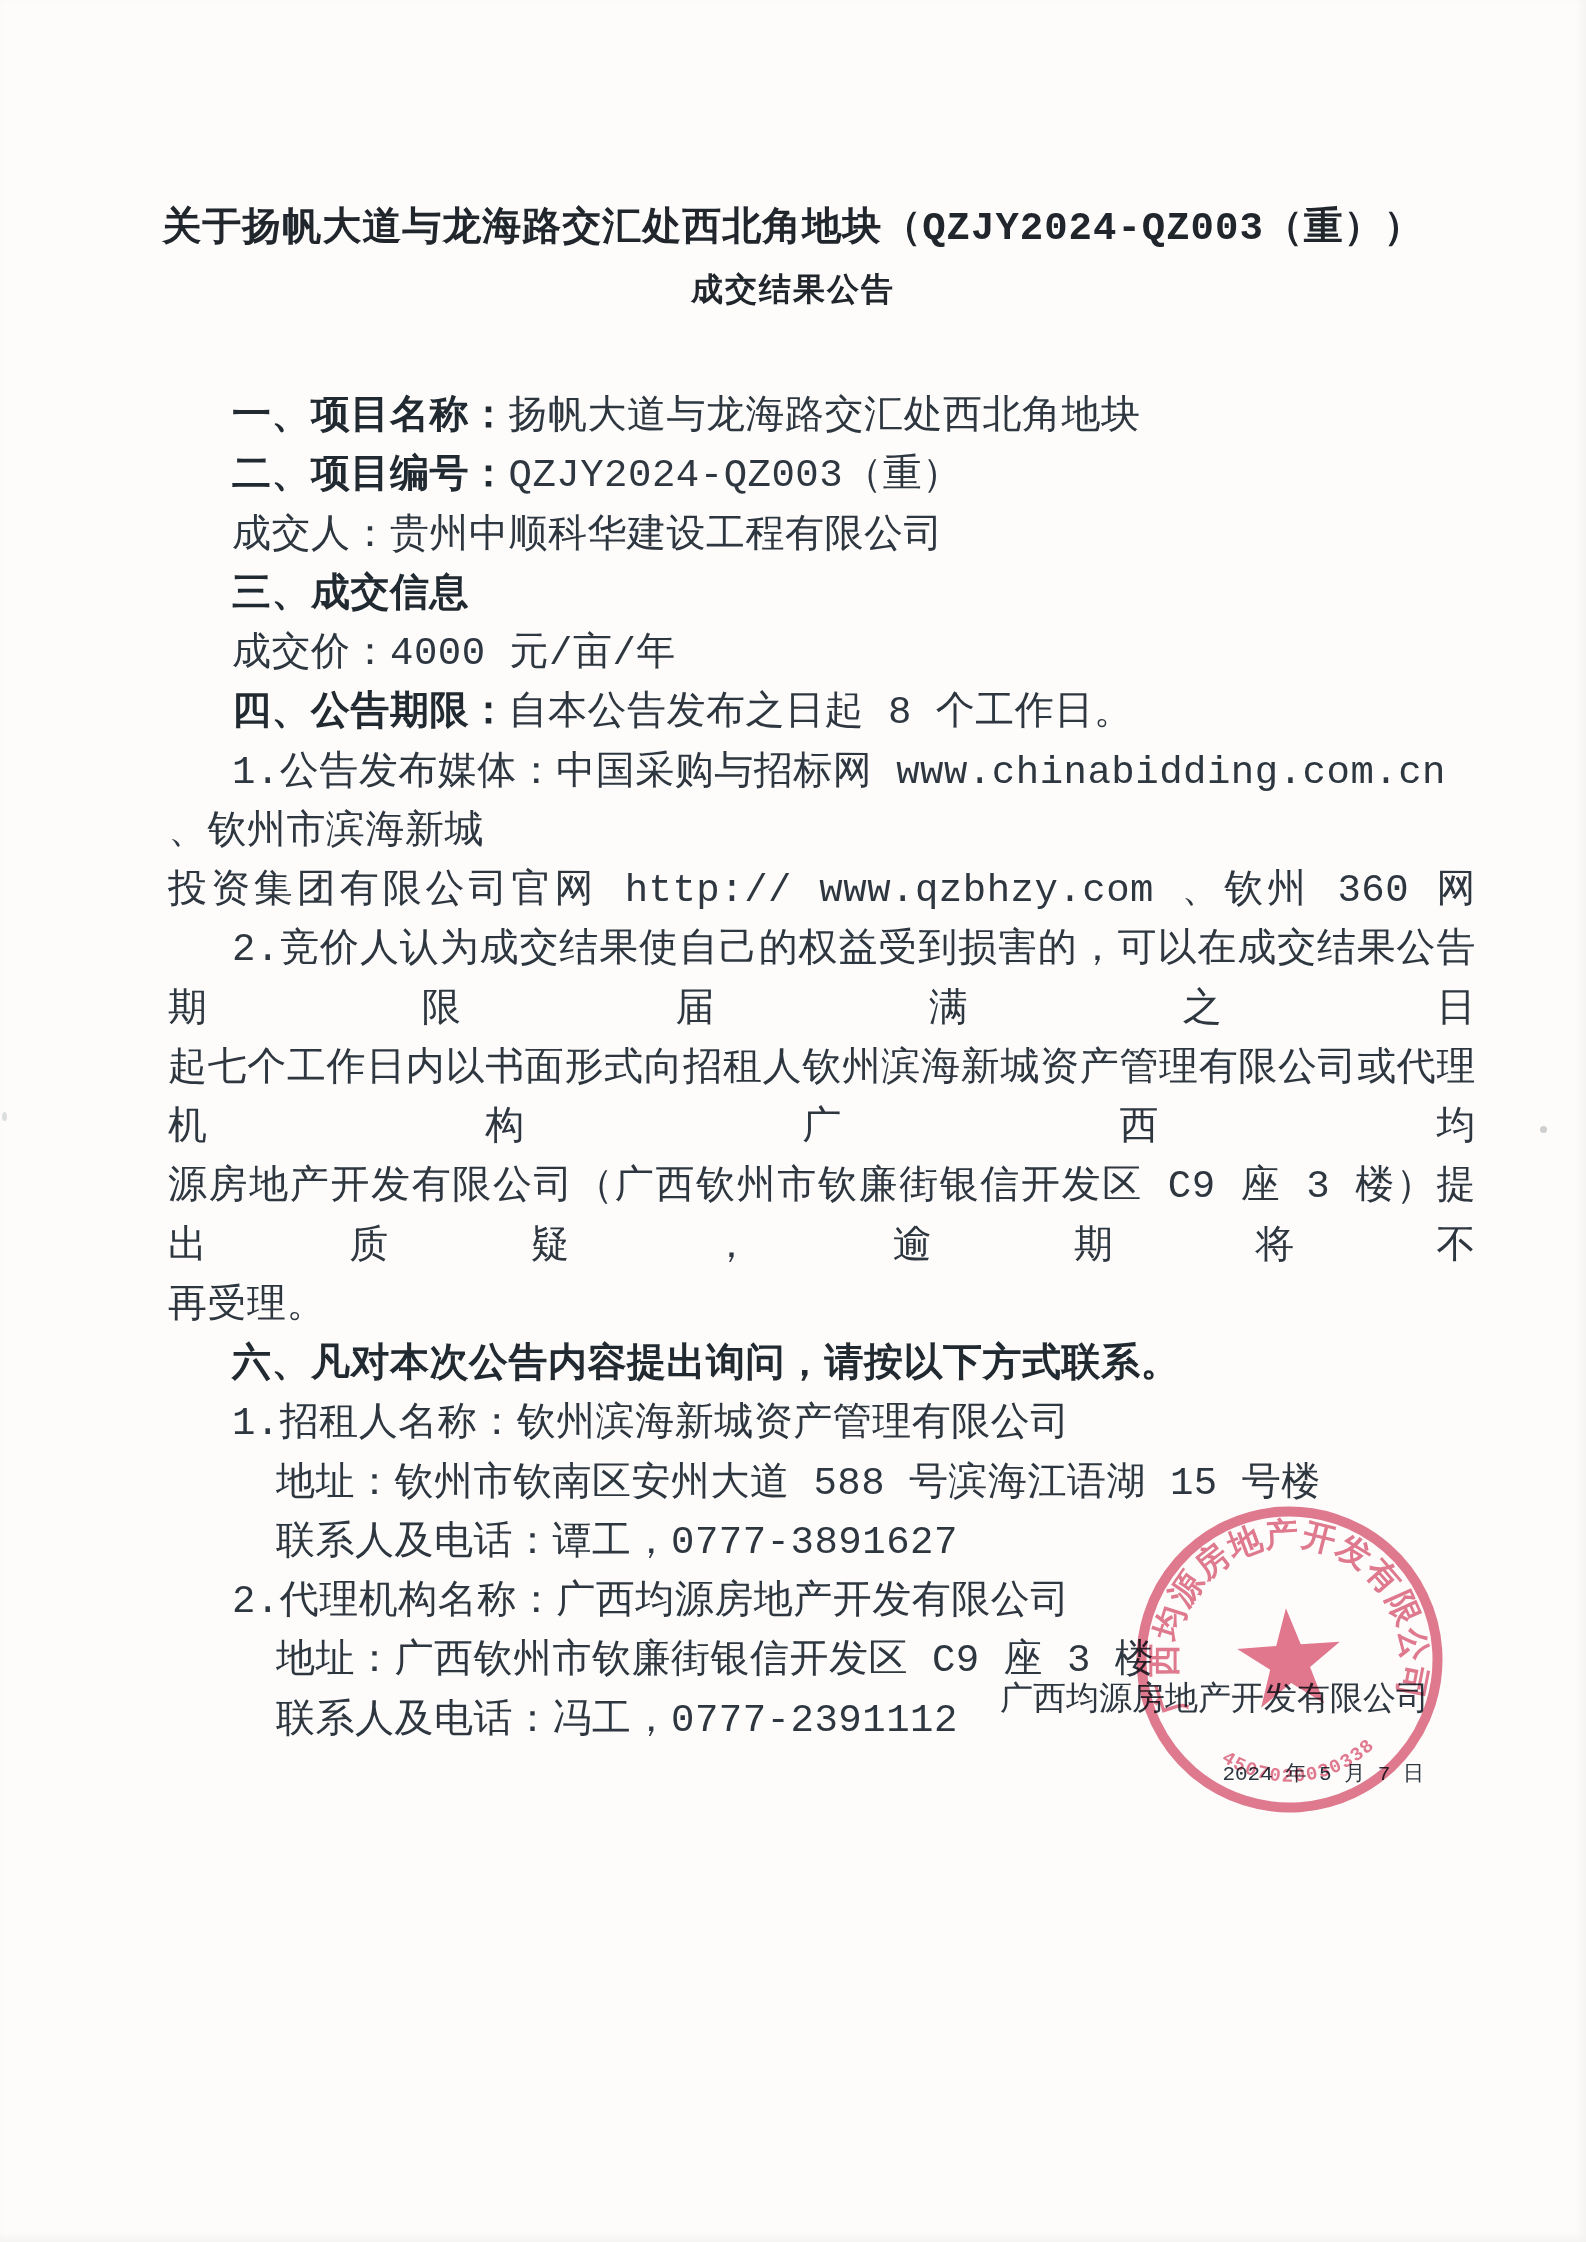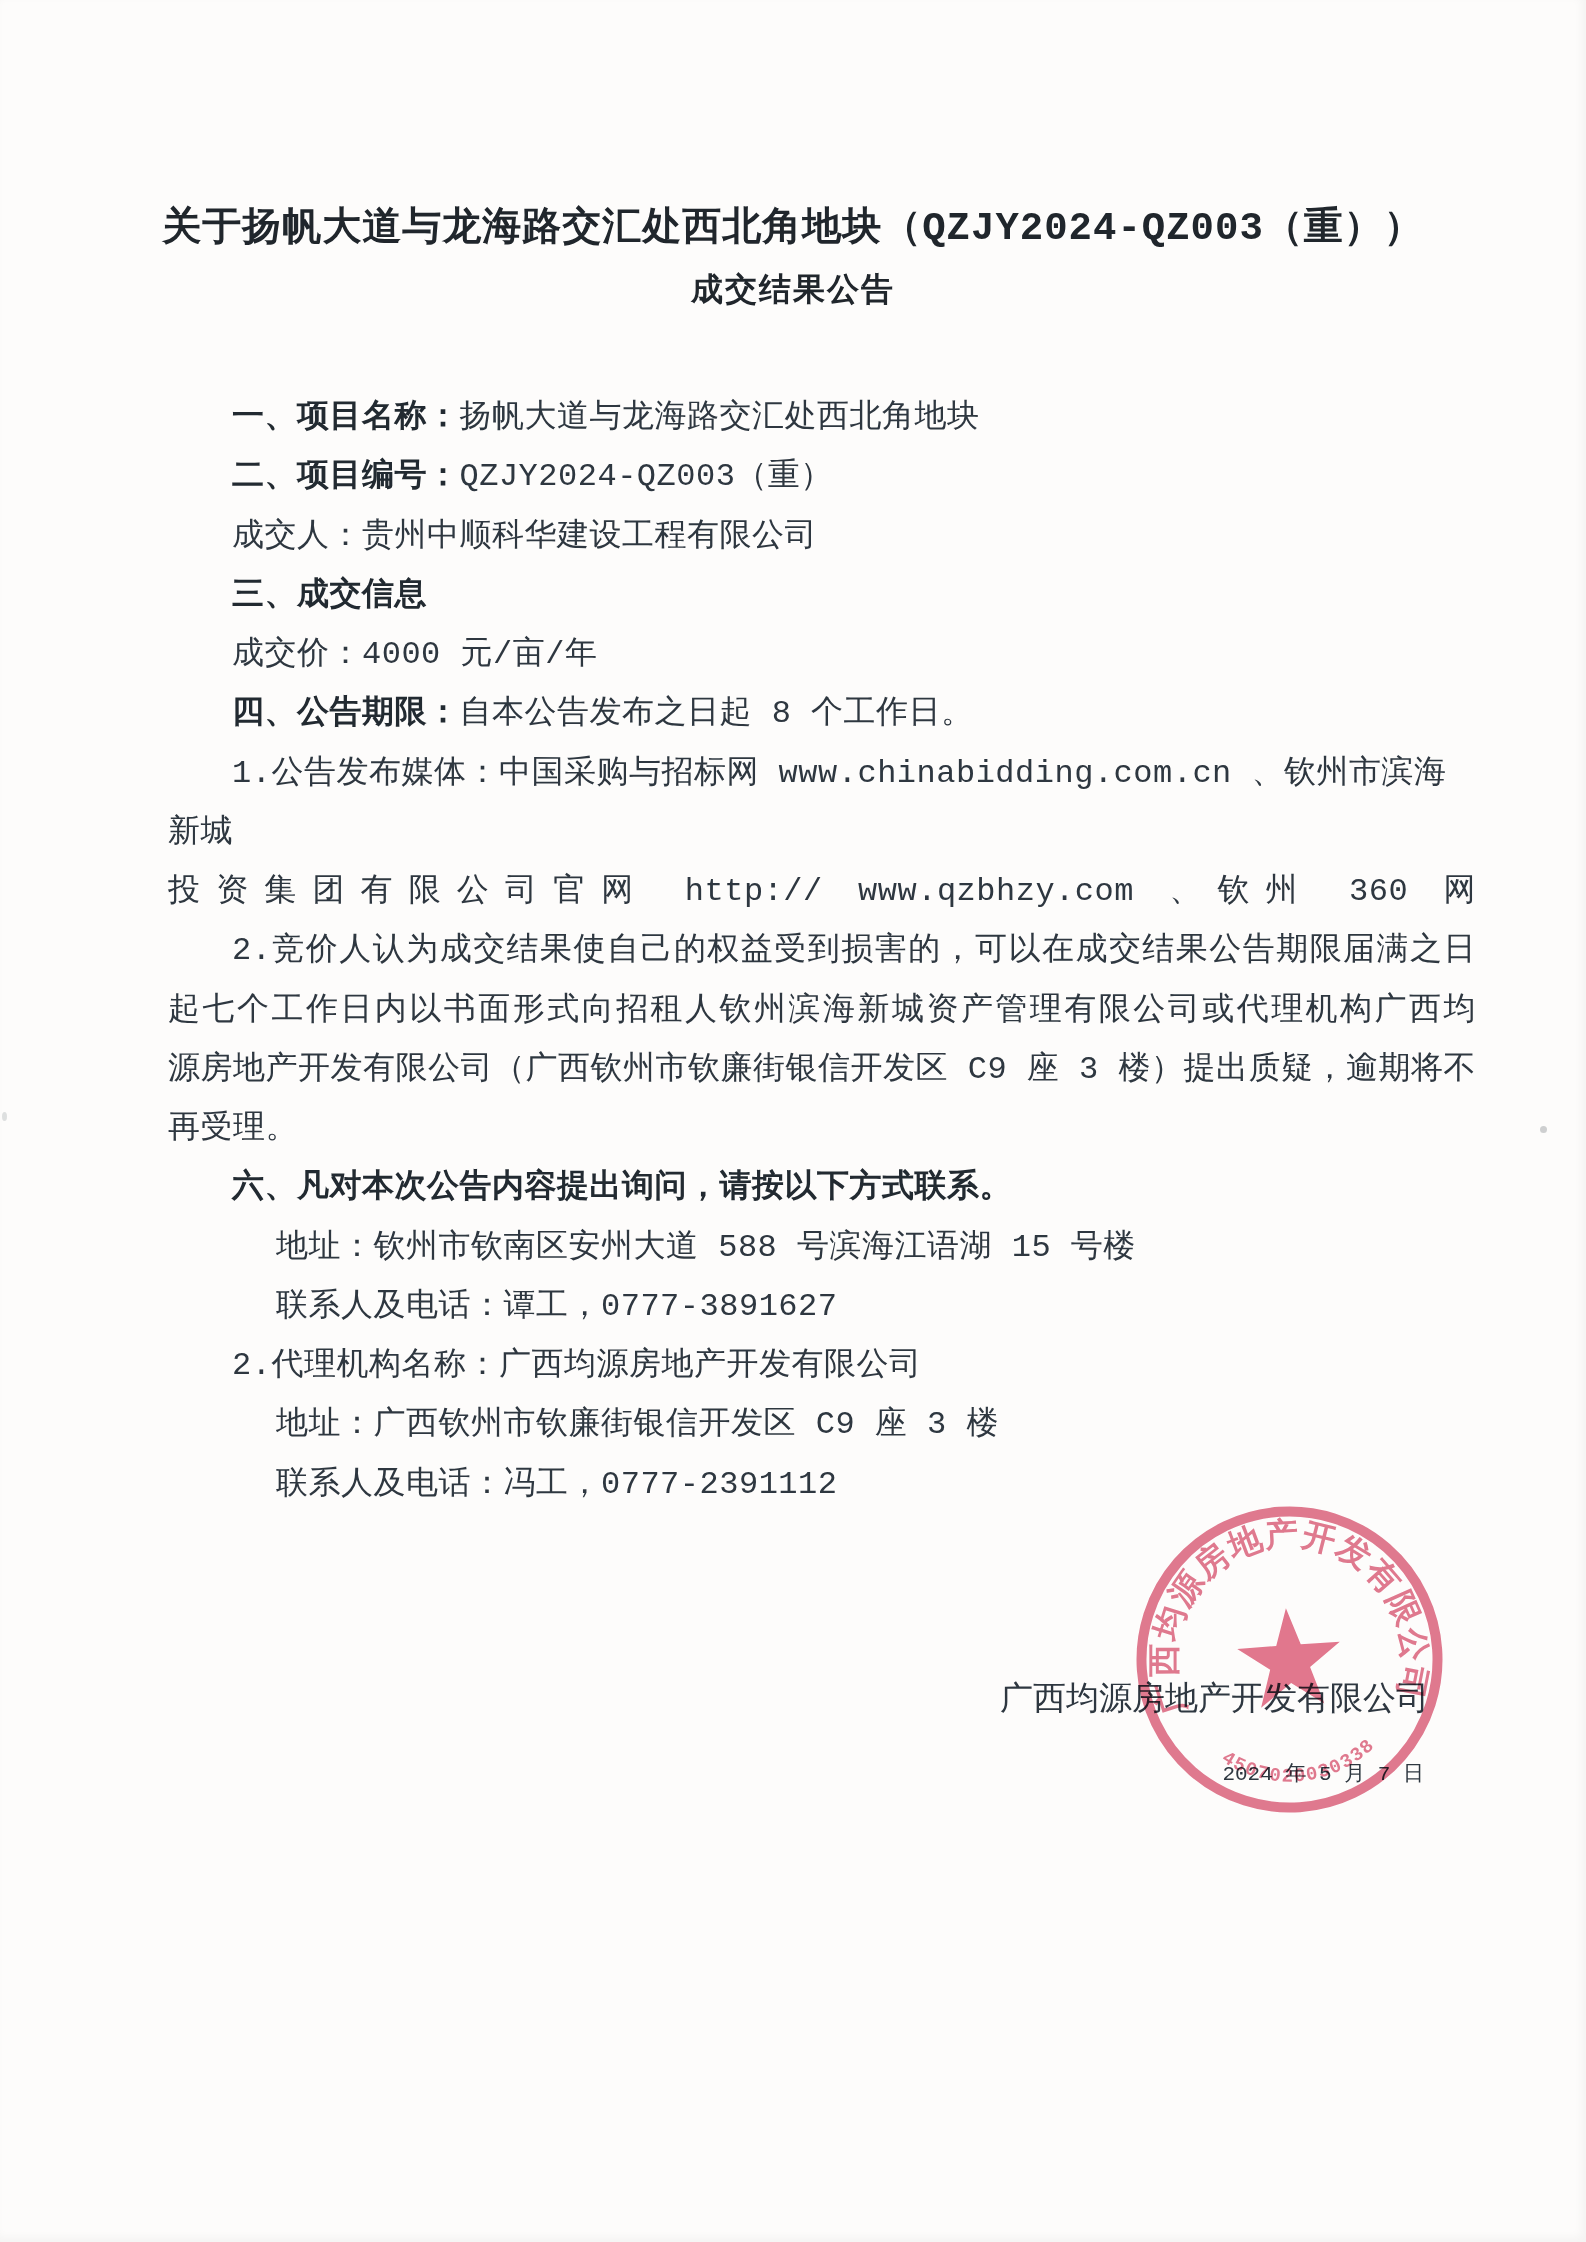--- a/index.html
+++ b/index.html
@@ -17,21 +17,21 @@
     text-align:center;font-size:39px;font-weight:bold;color:#20262c;
     letter-spacing:1px;white-space:nowrap;
   }
   .title-line2{
     position:absolute;left:0;right:0;top:268px;
     text-align:center;font-size:32px;font-weight:bold;color:#20262c;
     letter-spacing:2px;
   }
   .doc-body{
     position:absolute;left:168px;top:388px;width:1308px;
-    font-size:32px;line-height:59.25px;
+    font-size:39px;line-height:59.25px;
     letter-spacing:0.5px;
   }
   .line{min-height:59.25px;}
   .ind2{text-indent:64px;}
   .ind3{text-indent:108px;}
   .just{text-align:justify;text-align-last:justify;}
   .lbl{font-weight:bold;color:#222a31;}
   .footer-company{
     position:absolute;top:1676px;right:157px;
     font-size:33px;color:#2e3740;white-space:nowrap;z-index:2;
@@ -64,20 +64,21 @@
       <div class="line ind2"><span class="lbl">三、成交信息</span></div>
       <div class="line ind2"><span>成交价：4000 元/亩/年</span></div>
       <div class="line ind2"><span class="lbl">四、公告期限：</span><span>自本公告发布之日起 8 个工作日。</span></div>
       <div class="line ind2"><span>1.公告发布媒体：中国采购与招标网 www.chinabidding.com.cn 、钦州市滨海新城</span></div>
       <div class="line just"><span>投资集团有限公司官网 http:// www.qzbhzy.com 、钦州 360 网</span></div>
       <div class="line ind2 just"><span>2.竞价人认为成交结果使自己的权益受到损害的，可以在成交结果公告期限届满之日</span></div>
       <div class="line just"><span>起七个工作日内以书面形式向招租人钦州滨海新城资产管理有限公司或代理机构广西均</span></div>
       <div class="line just"><span>源房地产开发有限公司（广西钦州市钦廉街银信开发区 C9 座 3 楼）提出质疑，逾期将不</span></div>
       <div class="line "><span>再受理。</span></div>
       <div class="line ind2"><span class="lbl">六、凡对本次公告内容提出询问，请按以下方式联系。</span></div>
+      <div class="line ind2"><span>1.招租人名称：钦州滨海新城资产管理有限公司</span></div>
       <div class="line ind3"><span>地址：钦州市钦南区安州大道 588 号滨海江语湖 15 号楼</span></div>
       <div class="line ind3"><span>联系人及电话：谭工，0777-3891627</span></div>
       <div class="line ind2"><span>2.代理机构名称：广西均源房地产开发有限公司</span></div>
       <div class="line ind3"><span>地址：广西钦州市钦廉街银信开发区 C9 座 3 楼</span></div>
       <div class="line ind3"><span>联系人及电话：冯工，0777-2391112</span></div>
     </div>
 
   <div class="footer-company">广西均源房地产开发有限公司</div>
   <div class="footer-date">2024 年 5 月 7 日</div>
 

